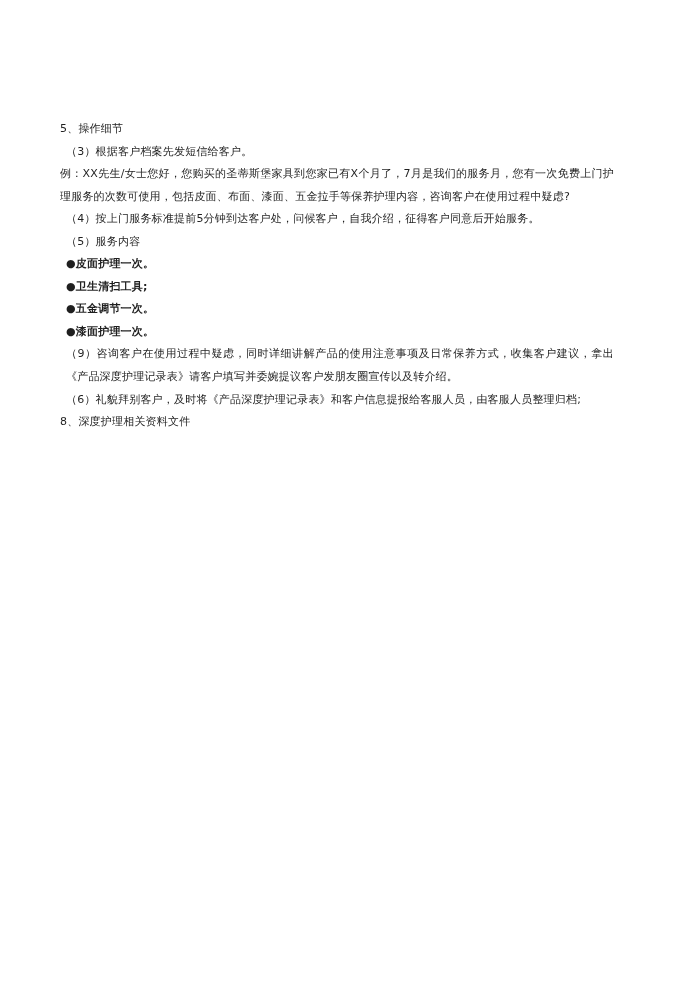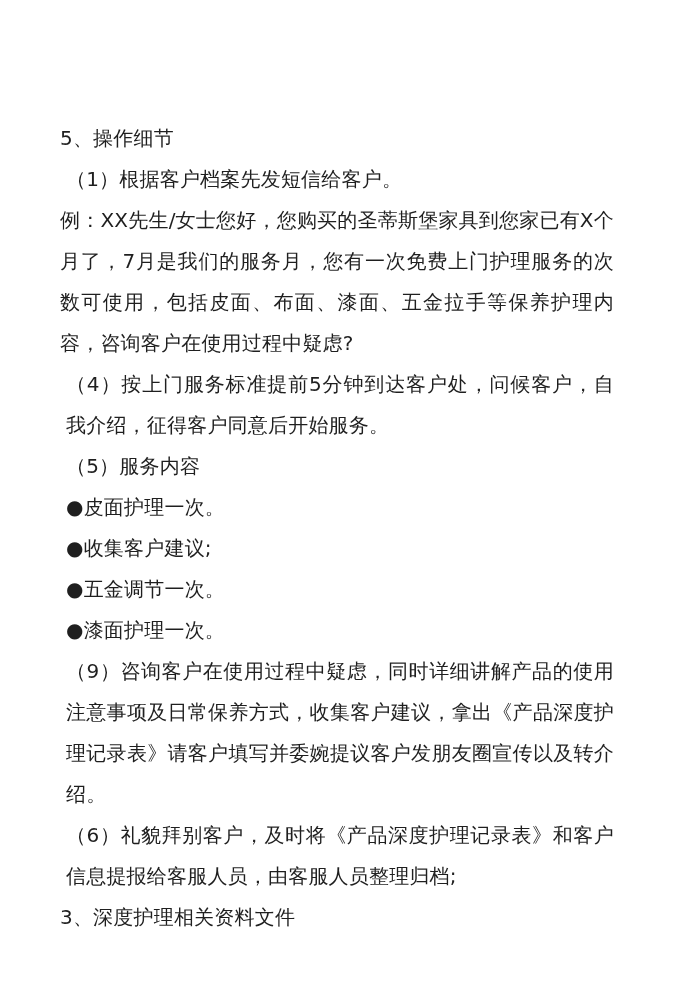--- a/index.html
+++ b/index.html
@@ -16,21 +16,21 @@
   }
   .page {
     position: relative;
     width: 680px;
     height: 983px;
     background: #ffffff;
     box-sizing: border-box;
     padding: 118px 66px 0 60px;
   }
   .doc-body {
-    font-size: 20px;
+    font-size: 11px;
     line-height: 2.05;
     color: #1f1f1f;
     letter-spacing: 0.2px;
   }
   .para {
     margin: 0;
     text-align: justify;
     text-justify: inter-ideograph;
   }
   .para + .para {
@@ -41,44 +41,45 @@
   }
   .indent1 {
     text-indent: 0;
     padding-left: 6px;
   }
   .heading {
     padding-left: 0px;
   }
   .bullet-line {
     padding-left: 6px;
+    font-weight: bold;
   }
 </style>
 </head>
 <body>
 
 <div class="page">
   <div class="doc-body">
 
     <p class="para heading">5、操作细节</p>
 
-    <p class="para indent1">（1）根据客户档案先发短信给客户。</p>
+    <p class="para indent1">（3）根据客户档案先发短信给客户。</p>
 
     <p class="para">例：XX先生/女士您好，您购买的圣蒂斯堡家具到您家已有X个月了，7月是我们的服务月，您有一次免费上门护理服务的次数可使用，包括皮面、布面、漆面、五金拉手等保养护理内容，咨询客户在使用过程中疑虑?</p>
 
 
     <p class="para indent1 spaced">（4）按上门服务标准提前5分钟到达客户处，问候客户，自我介绍，征得客户同意后开始服务。</p>
 
     <p class="para indent1 spaced">（5）服务内容</p>
 
     <p class="para bullet-line">●皮面护理一次。</p>
-    <p class="para bullet-line">●收集客户建议;</p>
+    <p class="para bullet-line">●卫生清扫工具;</p>
     <p class="para bullet-line">●五金调节一次。</p>
     <p class="para bullet-line">●漆面护理一次。</p>
 
     <p class="para indent1 spaced">（9）咨询客户在使用过程中疑虑，同时详细讲解产品的使用注意事项及日常保养方式，收集客户建议，拿出《产品深度护理记录表》请客户填写并委婉提议客户发朋友圈宣传以及转介绍。</p>
 
     <p class="para indent1 spaced">（6）礼貌拜别客户，及时将《产品深度护理记录表》和客户信息提报给客服人员，由客服人员整理归档;</p>
 
-    <p class="para heading spaced">3、深度护理相关资料文件</p>
+    <p class="para heading spaced">8、深度护理相关资料文件</p>
 
   </div>
 </div>
 
 </body></html>

